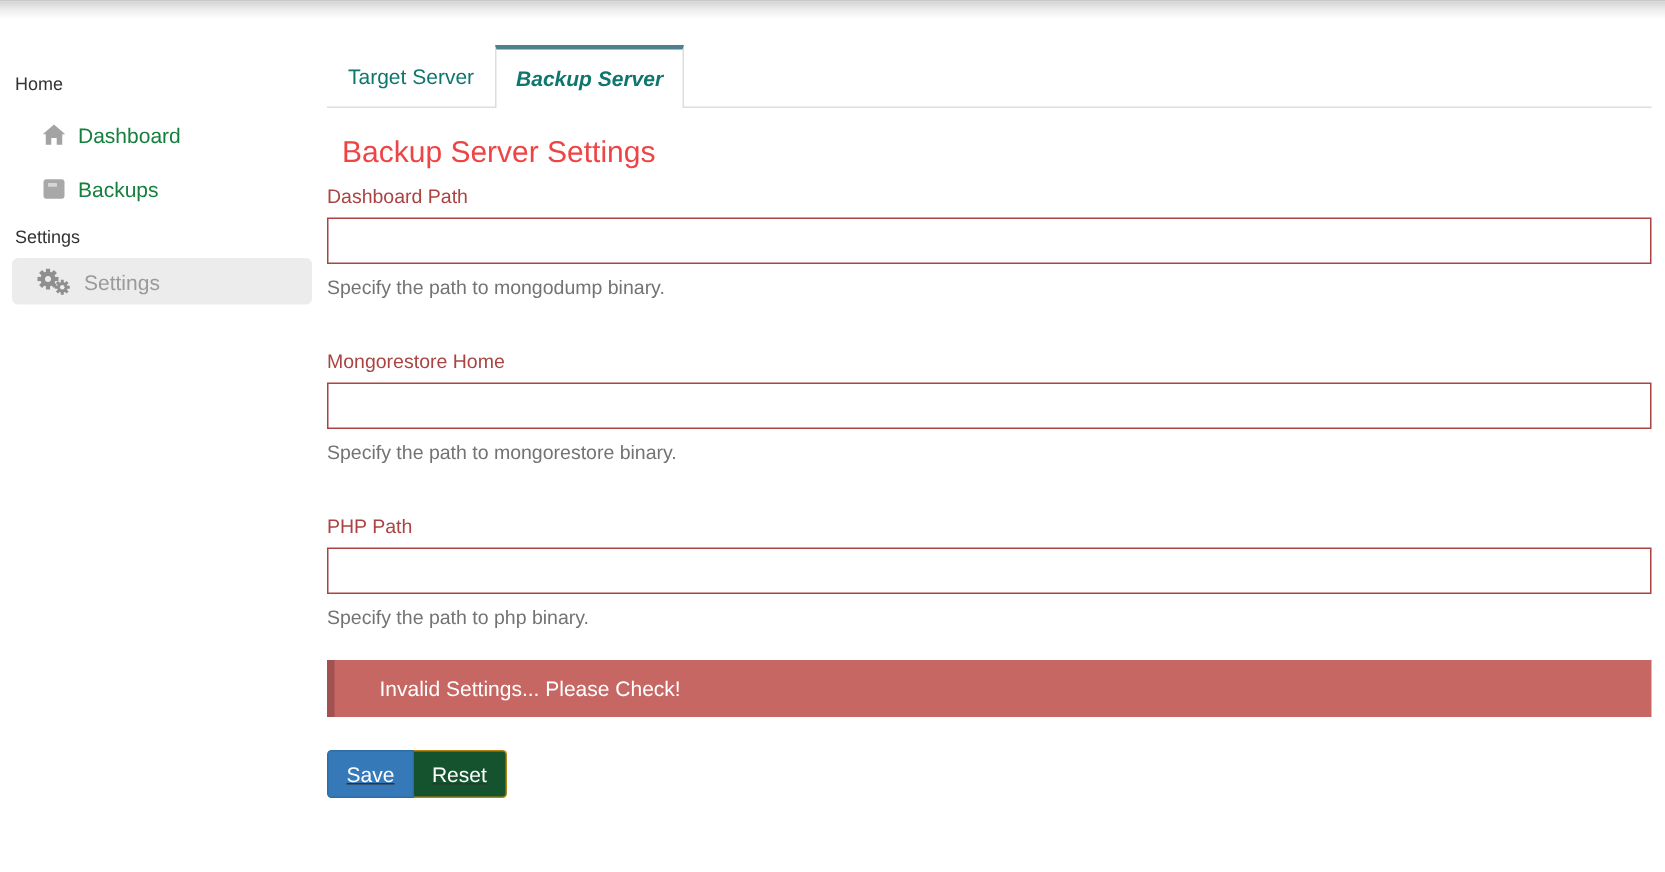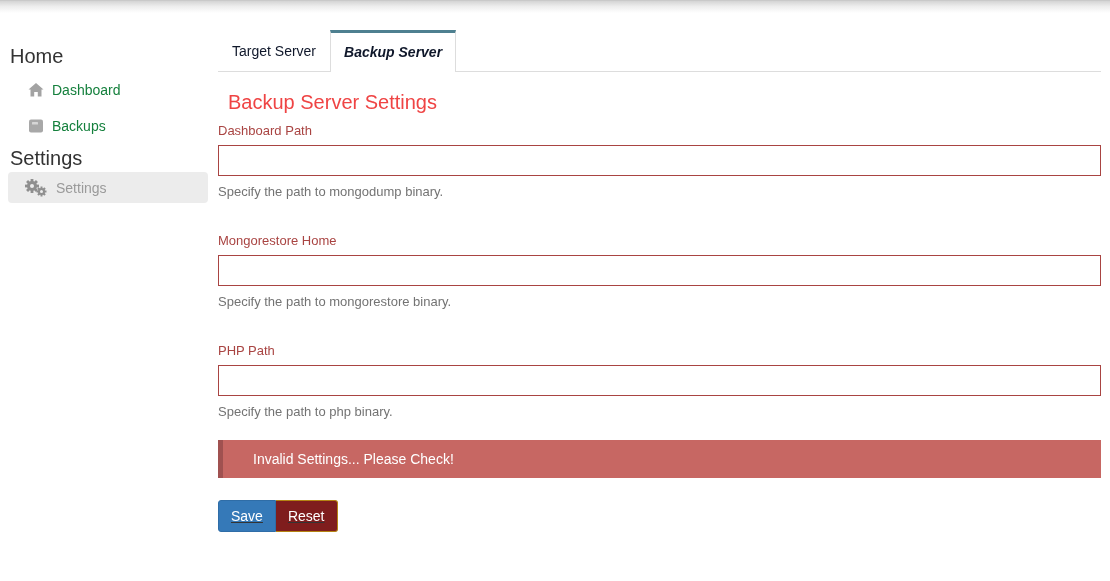--- a/index.html
+++ b/index.html
@@ -7,42 +7,42 @@
   body { font-family: "Liberation Sans", sans-serif; color: #333; }
 
   .topbar {
     width: 1110px; height: 13px;
     background: linear-gradient(180deg, #d4d4d4 0%, #ededed 45%, #ffffff 100%);
     border-top: 1px solid #c9c9c9;
   }
 
   
   .sidebar { position: absolute; left: 0; top: 0; width: 208px; }
-  .nav-header { margin: 0 0 0 10px; font-size: 20px; color: #333; line-height: 16px; }
+  .nav-header { margin: 0 0 0 10px; font-size: 12px; color: #333; line-height: 16px; }
   .nav-header.first { margin-top: 48px; }
   .nav-item {
     display: flex; align-items: center; margin-top: 16px; padding-left: 28px;
     height: 20px; cursor: pointer;
   }
   .nav-item .icon { width: 16px; height: 16px; margin-right: 8px; flex: 0 0 16px; }
   .nav-item .nav-label { font-size: 14px; color: #15803d; }
   .nav-header.second { margin-top: 14px; }
   .nav-pill {
     margin: 6px 0 0 8px; width: 200px; height: 31px;
     background: #ececec; border-radius: 4px;
     display: flex; align-items: center; padding-left: 16px; cursor: pointer;
   }
   .nav-pill .icon { width: 24px; height: 18px; margin-right: 8px; }
   .nav-pill .nav-label { font-size: 14px; color: #9a9a9a; }
 
   
   .main { position: absolute; left: 218px; top: 30px; width: 883px; }
   .tabs { display: flex; align-items: flex-end; border-bottom: 1px solid #ddd; height: 42px; }
   .tab {
-    font-size: 14px; color: #0f172a; padding: 0 14px; line-height: 40px;
+    font-size: 14px; color: #0f766e; padding: 0 14px; line-height: 40px;
     cursor: pointer; white-space: nowrap;
   }
   .tab.active {
     background: #fff; font-weight: bold;
     border: 1px solid #ddd; border-top: 3px solid #4e8090; border-bottom: none;
     margin-bottom: -1px; line-height: 38px; padding: 0 13px 1px 13px; font-style: italic;
   }
 
   .page-heading { margin: 17px 0 0 10px; font-size: 20px; font-weight: 400; color: #ef4444; line-height: 26px; }
 
@@ -62,21 +62,21 @@
     border-left: 5px solid #a05150; display: flex; align-items: center;
   }
   .alert-text { color: #ffffff; font-size: 14px; padding-left: 30px; }
 
   .btn-row { margin-top: 22px; display: flex; text-decoration: underline; }
   .btn {
     height: 32px; padding: 0 12px; font-family: "Liberation Sans", sans-serif;
     font-size: 14px; color: #fff; cursor: pointer;
   }
   .btn-save { background: #3579b8; border: 1px solid #2f6da7; border-radius: 3px 0 0 3px; }
-  .btn-reset { background: #7f1d1d; border: 1px solid #b58413; border-left: none; border-radius: 0 3px 3px 0; }
+  .btn-reset { background: #14532d; border: 1px solid #b58413; border-left: none; border-radius: 0 3px 3px 0; }
 </style>
 </head>
 <body>
 
 <div class="topbar"></div>
 
 <div class="sidebar">
   <div class="nav-header first">Home</div>
 
   <div class="nav-item">

